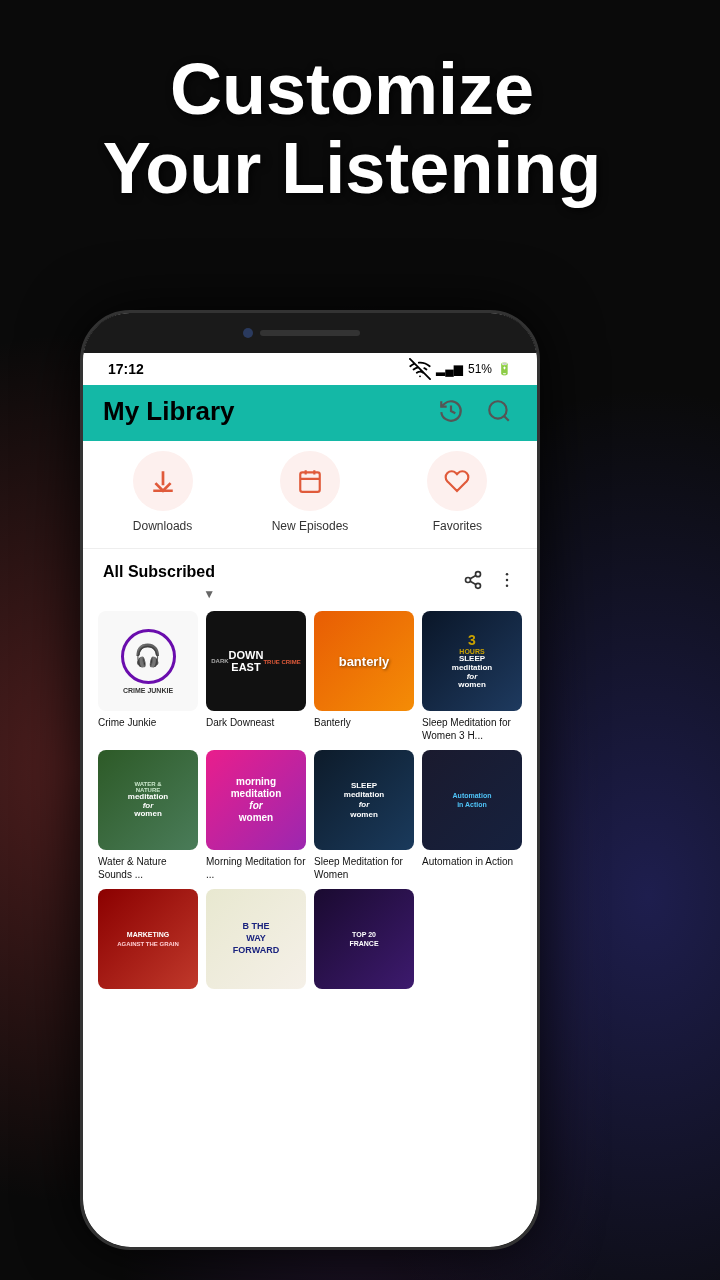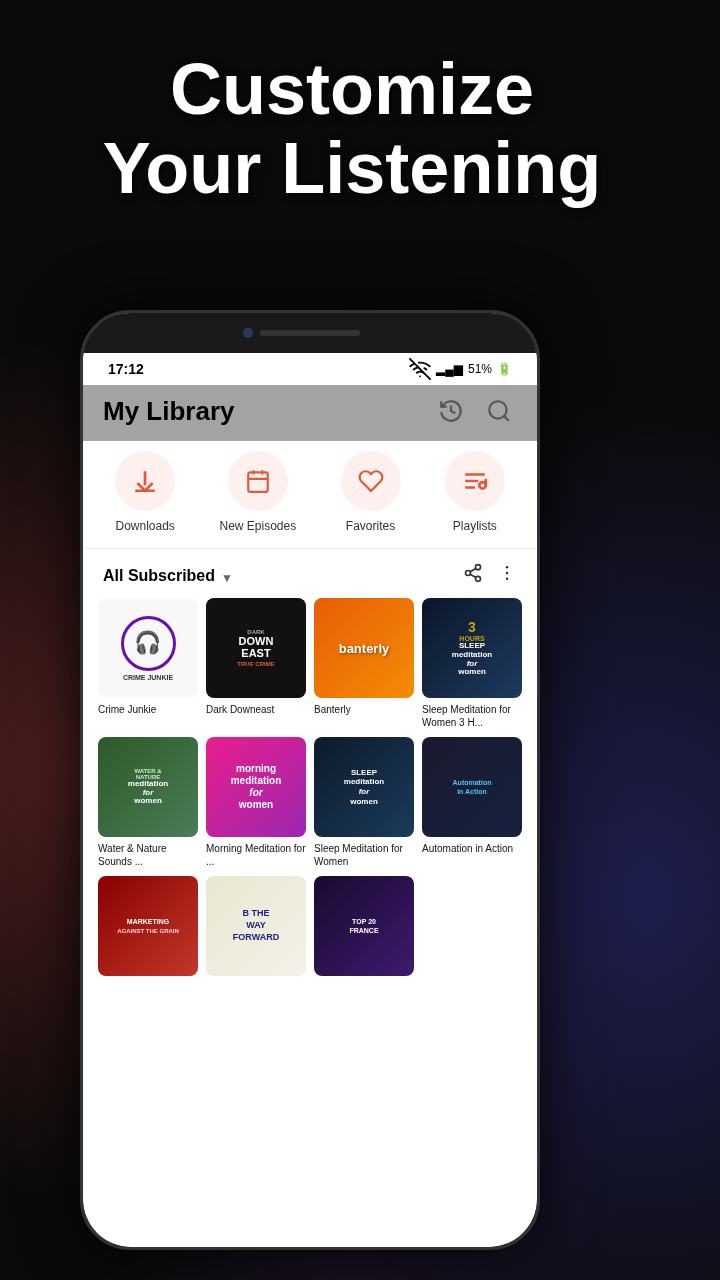--- a/index.html
+++ b/index.html
@@ -111,21 +111,21 @@
       font-size: 12px;
       color: #000;
     }
 
     
     .app-header {
       display: flex;
       justify-content: space-between;
       align-items: center;
       padding: 8px 20px 12px;
-      background: #a3a3a3;
+      background: #14b8a6;
       text-align: center;
     }
     .app-title {
       font-size: 26px;
       font-weight: 700;
       color: #000;
     }
     .header-icons {
       display: flex;
       gap: 12px;
@@ -180,20 +180,21 @@
       background: #fff;
     }
     .subscribed-btn {
       display: flex;
       align-items: flex-end;
       gap: 6px;
       font-size: 16px;
       font-weight: 700;
       color: #000;
       cursor: pointer;
+      flex-direction: column;
     }
     .section-actions {
       display: flex;
       gap: 14px;
       align-items: center;
     }
     .action-icon {
       font-size: 18px;
       color: #333;
       cursor: pointer;
@@ -392,30 +393,20 @@
 
       <div class="quick-item">
         <div class="quick-icon-circle">
           <svg width="26" height="26" viewBox="0 0 24 24" fill="none" stroke="#e05a3a" stroke-width="2">
             <path d="M20.84 4.61a5.5 5.5 0 0 0-7.78 0L12 5.67l-1.06-1.06a5.5 5.5 0 0 0-7.78 7.78l1.06 1.06L12 21.23l7.78-7.78 1.06-1.06a5.5 5.5 0 0 0 0-7.78z"></path>
           </svg>
         </div>
         <span class="quick-label">Favorites</span>
       </div>
 
-      <div class="quick-item">
-        <div class="quick-icon-circle">
-          <svg width="26" height="26" viewBox="0 0 24 24" fill="none" stroke="#e05a3a" stroke-width="2.5">
-            <path d="M3 6h18M3 12h12M3 18h9"></path>
-            <circle cx="19" cy="16" r="3"></circle>
-            <path d="M22 10v6"></path>
-          </svg>
-        </div>
-        <span class="quick-label">Playlists</span>
-      </div>
     </div>
 
     <div class="section-header">
       <div class="subscribed-btn">
         <span>All Subscribed</span>
         <span style="font-size:12px; color:#666;">▼</span>
       </div>
       <div class="section-actions">
         <div class="action-icon">
           <svg width="20" height="20" viewBox="0 0 24 24" fill="none" stroke="#333" stroke-width="2">
@@ -443,21 +434,21 @@
             <div class="podcast-cover-img cover-crime-junkie-inner">
               <div class="cj-logo">🎧</div>
               <span class="cj-text">CRIME JUNKIE</span>
             </div>
           </div>
           <span class="podcast-title">Crime Junkie</span>
         </div>
 
         <div class="podcast-item">
           <div class="podcast-cover">
-            <div class="podcast-cover-img cover-dark-downeast" style="background:#111;color:#fff;font-size:8px;font-weight:900;padding:4px;display:flex;flex-direction:column;justify-content:center;align-items:center;height:100%;">
+            <div class="podcast-cover-img cover-dark-downeast" style="background:#111;color:#fff;font-size:8px;font-weight:900;padding:4px;display:flex;flex-direction:row;justify-content:center;align-items:center;height:100%;">
               <span style="font-size:6px;color:#aaa;">DARK</span>
               <span style="font-size:11px;line-height:1.1;">DOWN<br>EAST</span>
               <span style="font-size:6px;color:#e05a3a;margin-top:2px;">TRUE CRIME</span>
             </div>
           </div>
           <span class="podcast-title">Dark Downeast</span>
         </div>
 
         <div class="podcast-item">
           <div class="podcast-cover">

